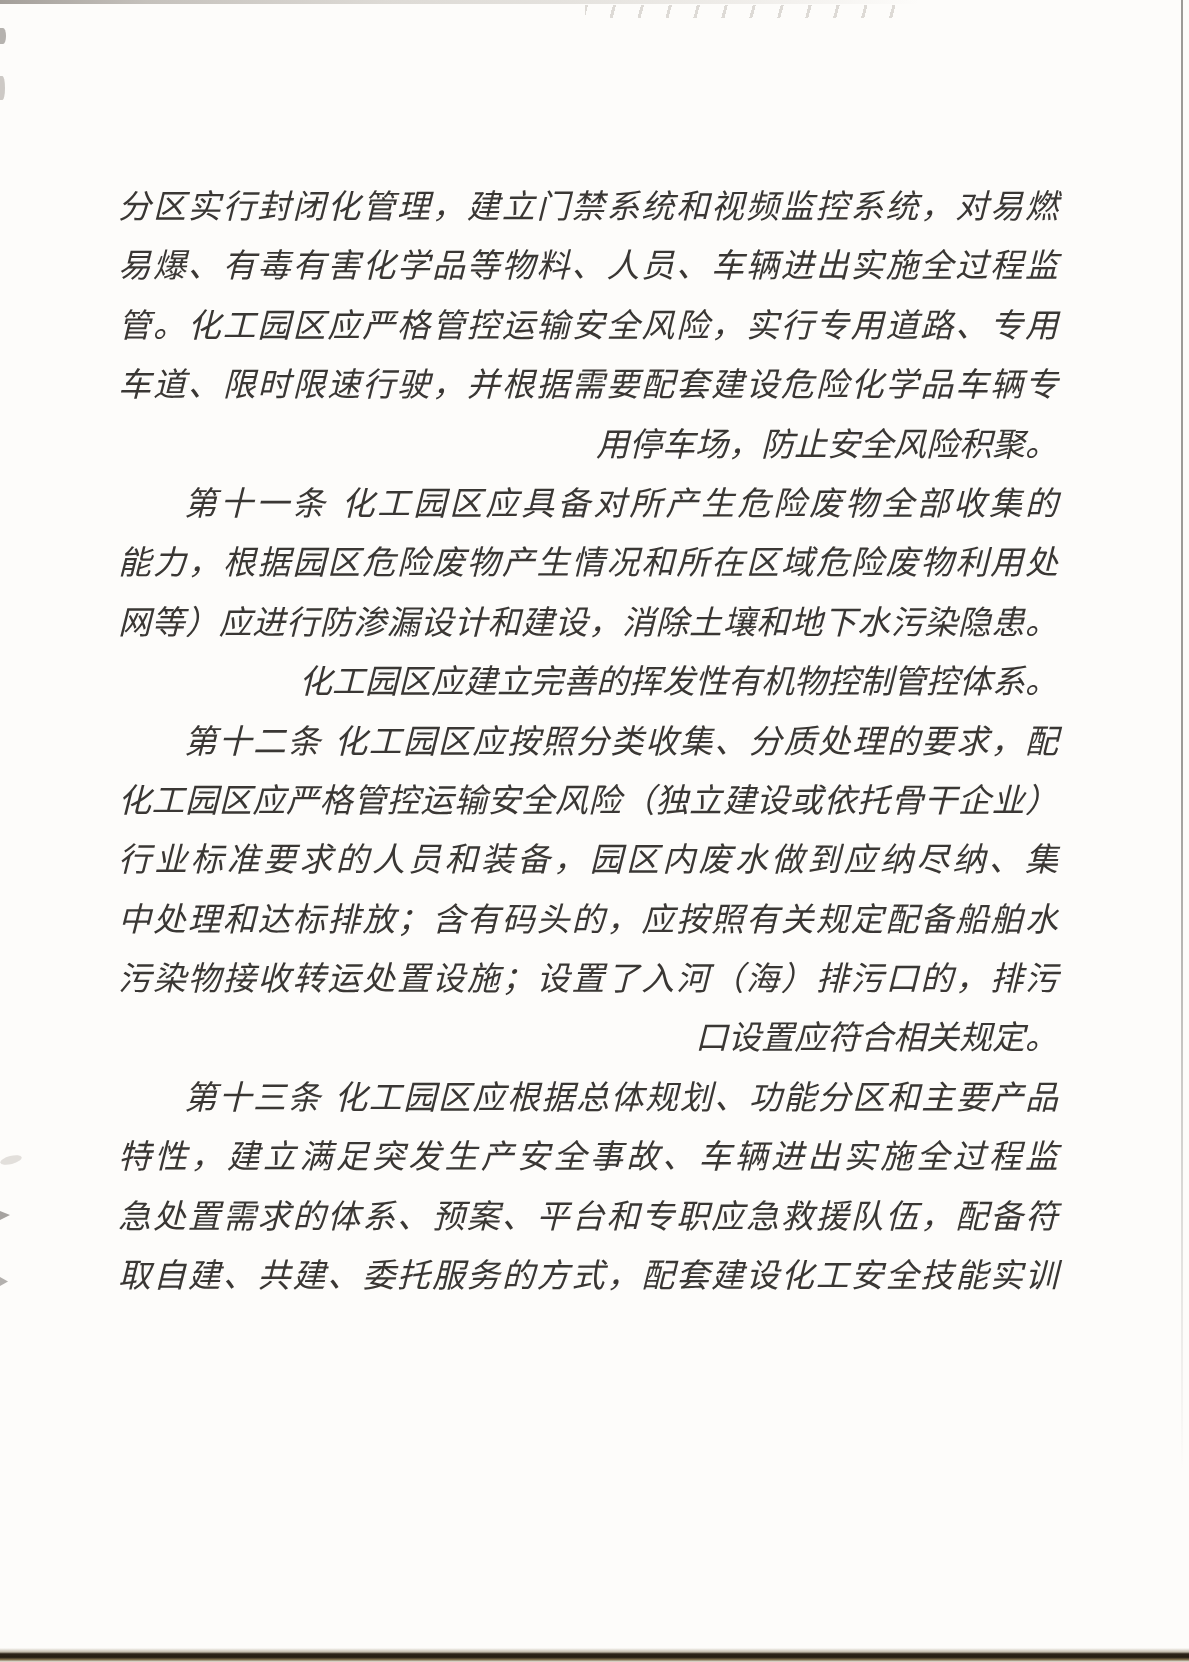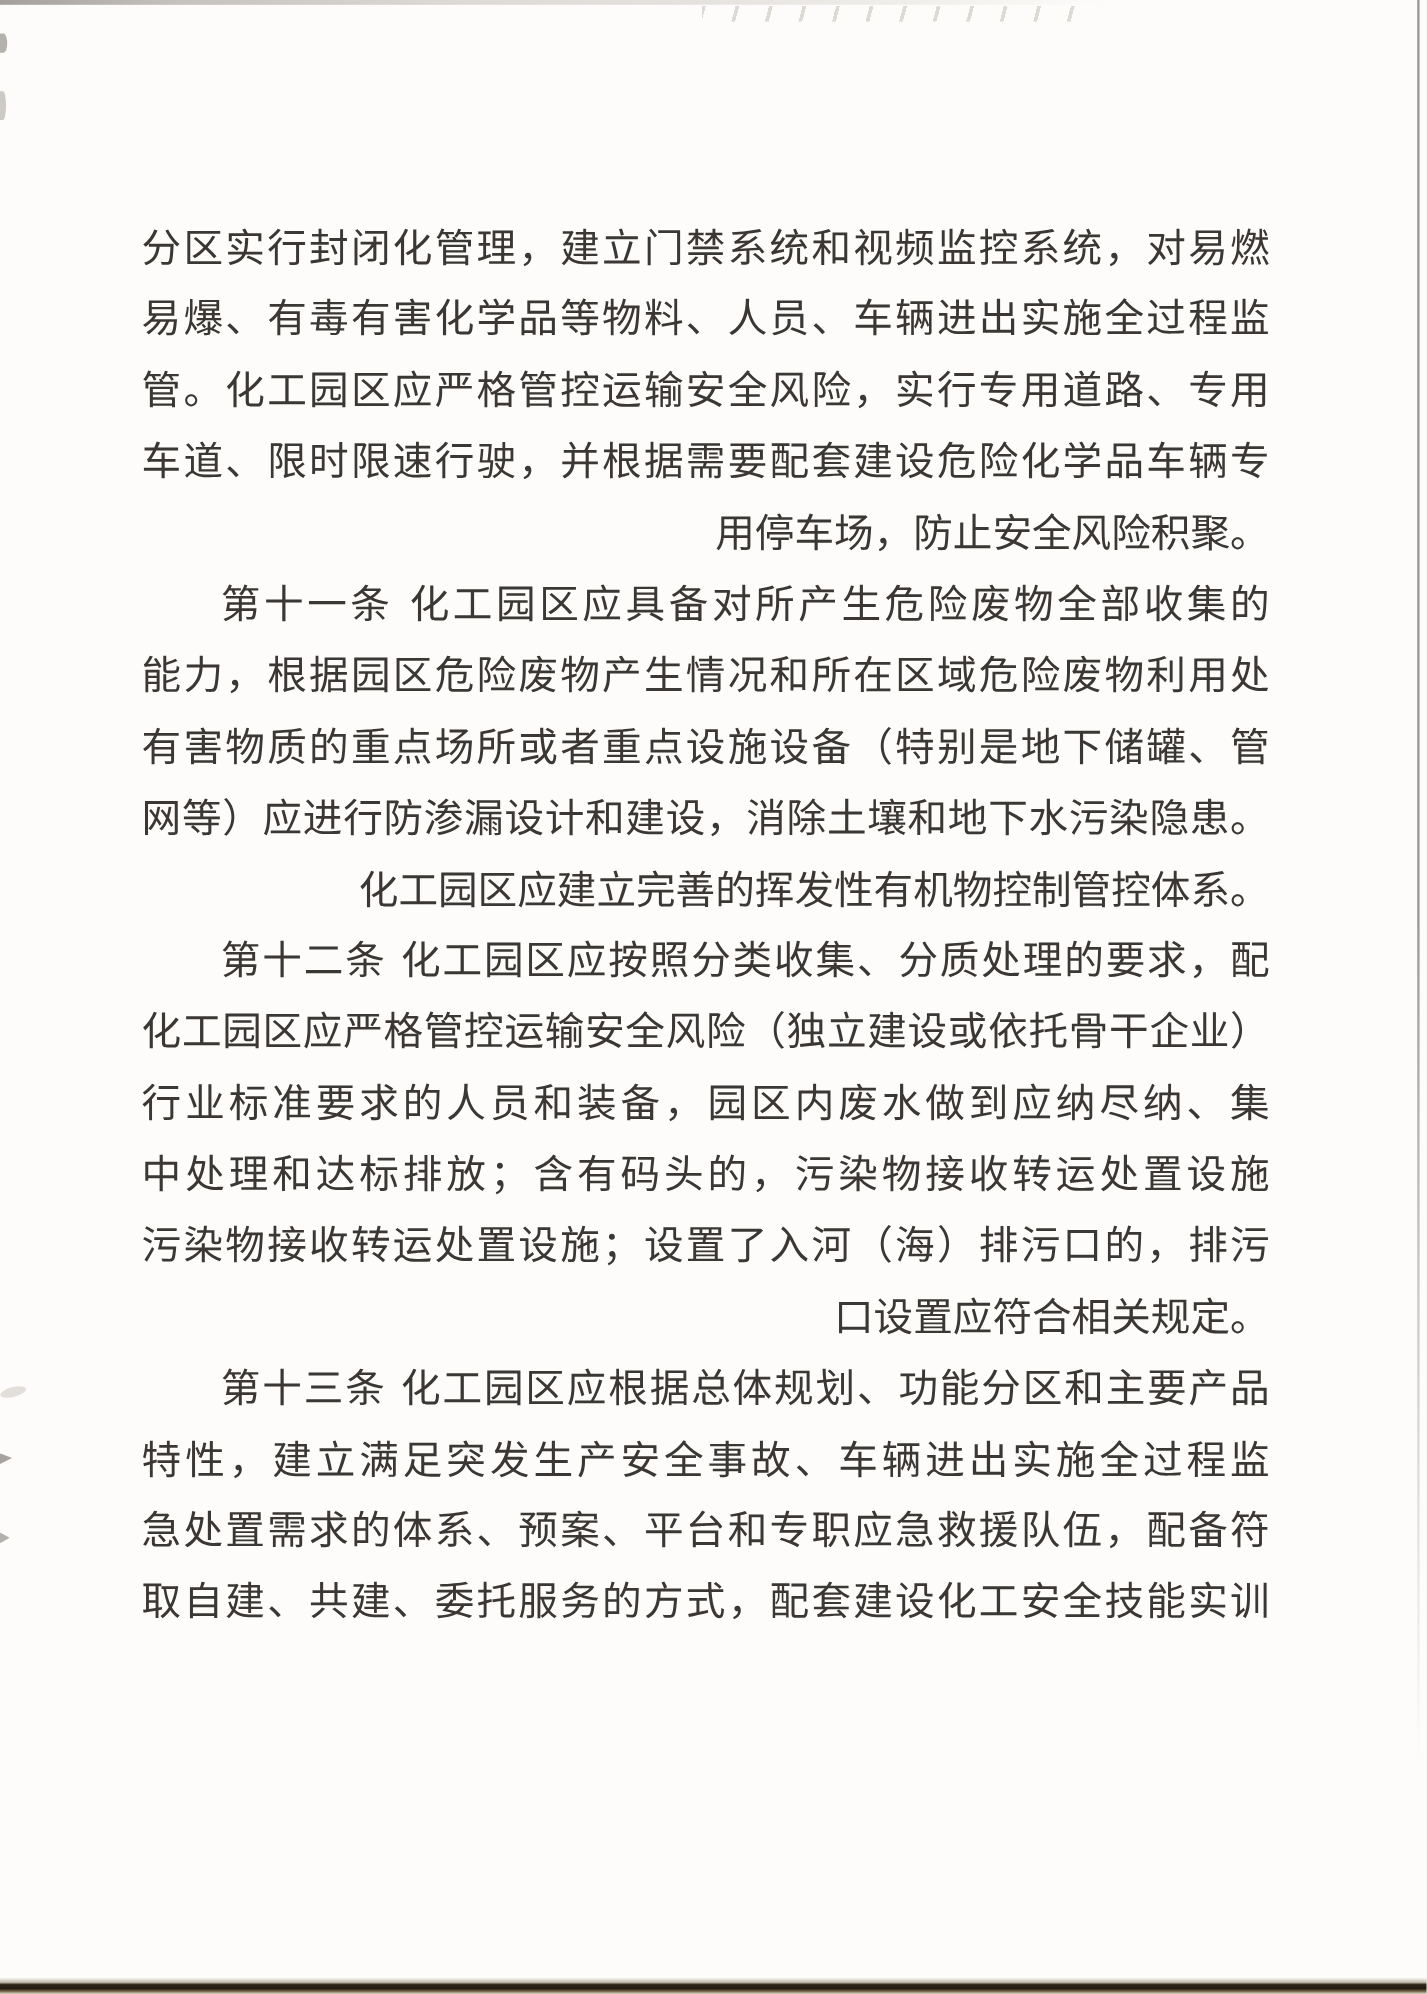--- a/index.html
+++ b/index.html
@@ -21,21 +21,21 @@
   }
   .text-block{
     position:absolute;
     left:118px;top:177px;
     width:940px;
     font-size:33px;
     line-height:59.4px;
     color:var(--ink);
     letter-spacing:0;
   }
-  .para{margin:0;}
+  .para{margin:0;font-style:italic;}
   .line{height:59.4px;white-space:nowrap;text-align:right;}
   .line.fill{white-space:normal;text-align:justify;text-align-last:justify;}
   .line.ind{text-indent:66px;}
   
   .artifact{position:absolute;pointer-events:none;}
   .top-streak-1{
     left:0;top:0;width:920px;height:4px;
     background:linear-gradient(90deg,
       rgba(90,82,74,.55) 0%, rgba(120,112,102,.42) 16%,
       rgba(148,140,128,.30) 42%, rgba(148,140,128,.24) 60%,
@@ -84,29 +84,28 @@
       <div class="para">
         <div class="line fill">分区实行封闭化管理，建立门禁系统和视频监控系统，对易燃</div>
         <div class="line fill">易爆、有毒有害化学品等物料、人员、车辆进出实施全过程监</div>
         <div class="line fill">管。化工园区应严格管控运输安全风险，实行专用道路、专用</div>
         <div class="line fill">车道、限时限速行驶，并根据需要配套建设危险化学品车辆专</div>
         <div class="line">用停车场，防止安全风险积聚。</div>
       </div>
       <div class="para">
         <div class="line fill ind">第十一条 化工园区应具备对所产生危险废物全部收集的</div>
         <div class="line fill">能力，根据园区危险废物产生情况和所在区域危险废物利用处</div>
-        <div class="line fill">有害物质的重点场所或者重点设施设备（特别是地下储罐、管</div>
         <div class="line fill">网等）应进行防渗漏设计和建设，消除土壤和地下水污染隐患。</div>
         <div class="line">化工园区应建立完善的挥发性有机物控制管控体系。</div>
       </div>
       <div class="para">
         <div class="line fill ind">第十二条 化工园区应按照分类收集、分质处理的要求，配</div>
         <div class="line fill">化工园区应严格管控运输安全风险（独立建设或依托骨干企业）</div>
         <div class="line fill">行业标准要求的人员和装备，园区内废水做到应纳尽纳、集</div>
-        <div class="line fill">中处理和达标排放；含有码头的，污染物接收转运处置设施</div>
+        <div class="line fill">中处理和达标排放；含有码头的，应按照有关规定配备船舶水</div>
         <div class="line fill">污染物接收转运处置设施；设置了入河（海）排污口的，排污</div>
         <div class="line">口设置应符合相关规定。</div>
       </div>
       <div class="para">
         <div class="line fill ind">第十三条 化工园区应根据总体规划、功能分区和主要产品</div>
         <div class="line fill">特性，建立满足突发生产安全事故、车辆进出实施全过程监</div>
         <div class="line fill">急处置需求的体系、预案、平台和专职应急救援队伍，配备符</div>
         <div class="line fill">取自建、共建、委托服务的方式，配套建设化工安全技能实训</div>
       </div>
     </div>

